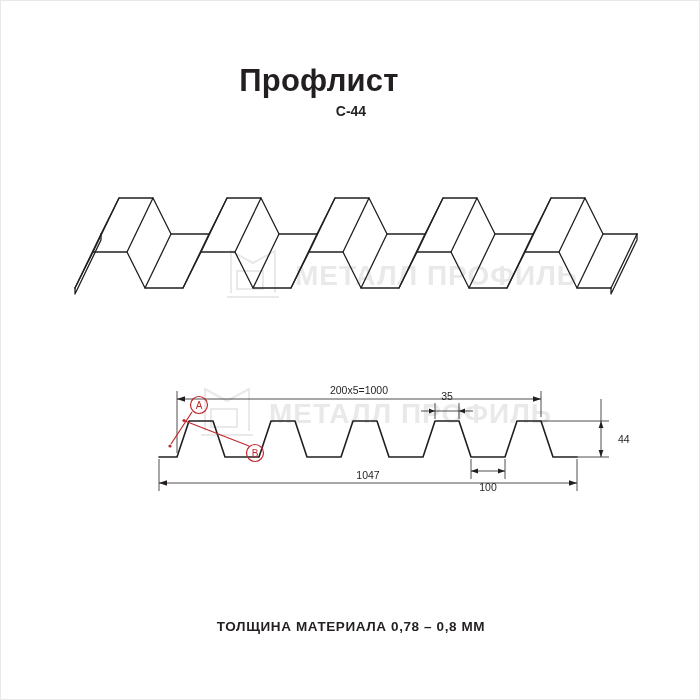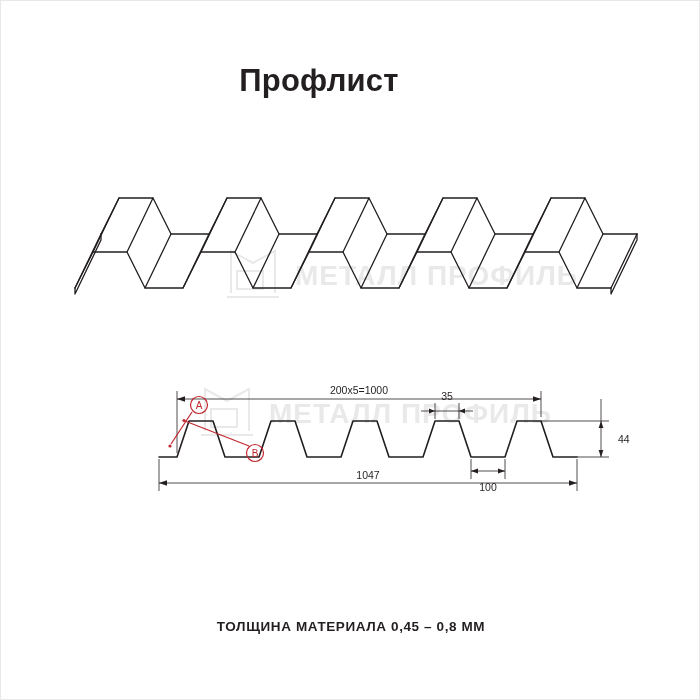--- a/index.html
+++ b/index.html
@@ -76,20 +76,21 @@
   .wm2 { left: 196px; top: 370px; }
   svg { display: block; overflow: visible; }
   text { font-family: "Liberation Sans", sans-serif; }
 </style>
 </head>
 <body>
 
 <div class="page">
 
   <div class="title">Профлист</div>
+  <div class="subtitle">С-44</div>
 
   <div class="wm wm1">
     <svg width="300" height="80" viewBox="0 0 300 80">
       <g fill="none" stroke="#e9e9e9" stroke-width="2">
         <path d="M8 60 L8 18 L30 30 L52 18 L52 60"></path>
         <path d="M4 64 L56 64"></path>
         <rect x="14" y="38" width="26" height="18"></rect>
       </g>
       <text x="72" y="52" font-size="28" font-weight="bold" fill="#e9e9e9" letter-spacing="1">МЕТАЛЛ ПРОФИЛЬ</text>
     </svg>
@@ -215,15 +216,15 @@
 
       <g>
         <circle cx="118" cy="72" r="8.5" fill="none" stroke="#c1272d" stroke-width="1.2"></circle>
         <text x="118" y="76" font-size="10" fill="#c1272d" text-anchor="middle">B</text>
         <path d="M112 65 L48 40" stroke="#c1272d" stroke-width="1.2" fill="none"></path>
         <circle cx="47" cy="39.5" r="1.6" fill="#c1272d"></circle>
       </g>
     </svg>
   </div>
 
-  <div class="footer">ТОЛЩИНА МАТЕРИАЛА 0,45 – 0,8 ММ</div>
+  <div class="footer">ТОЛЩИНА МАТЕРИАЛА 0,78 – 0,8 ММ</div>
 
 </div>
 
 </body></html>

